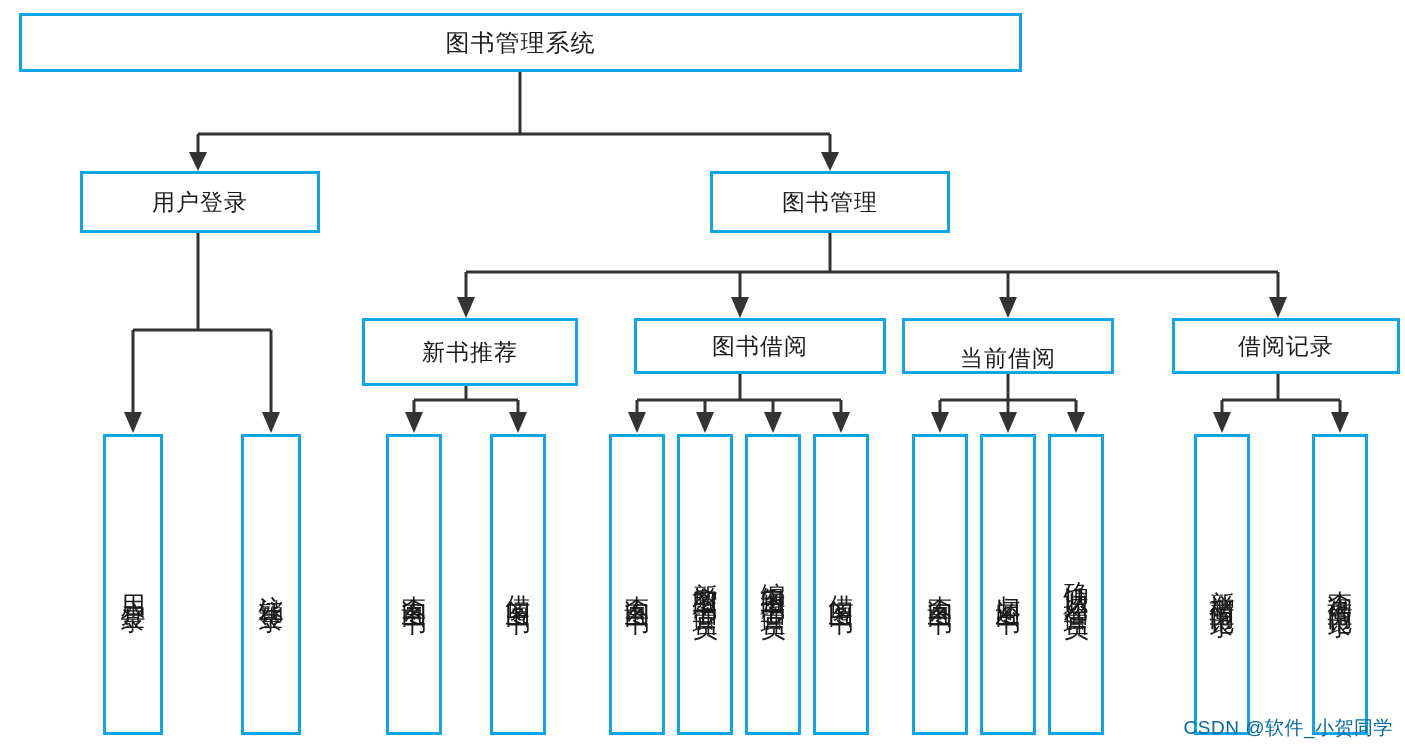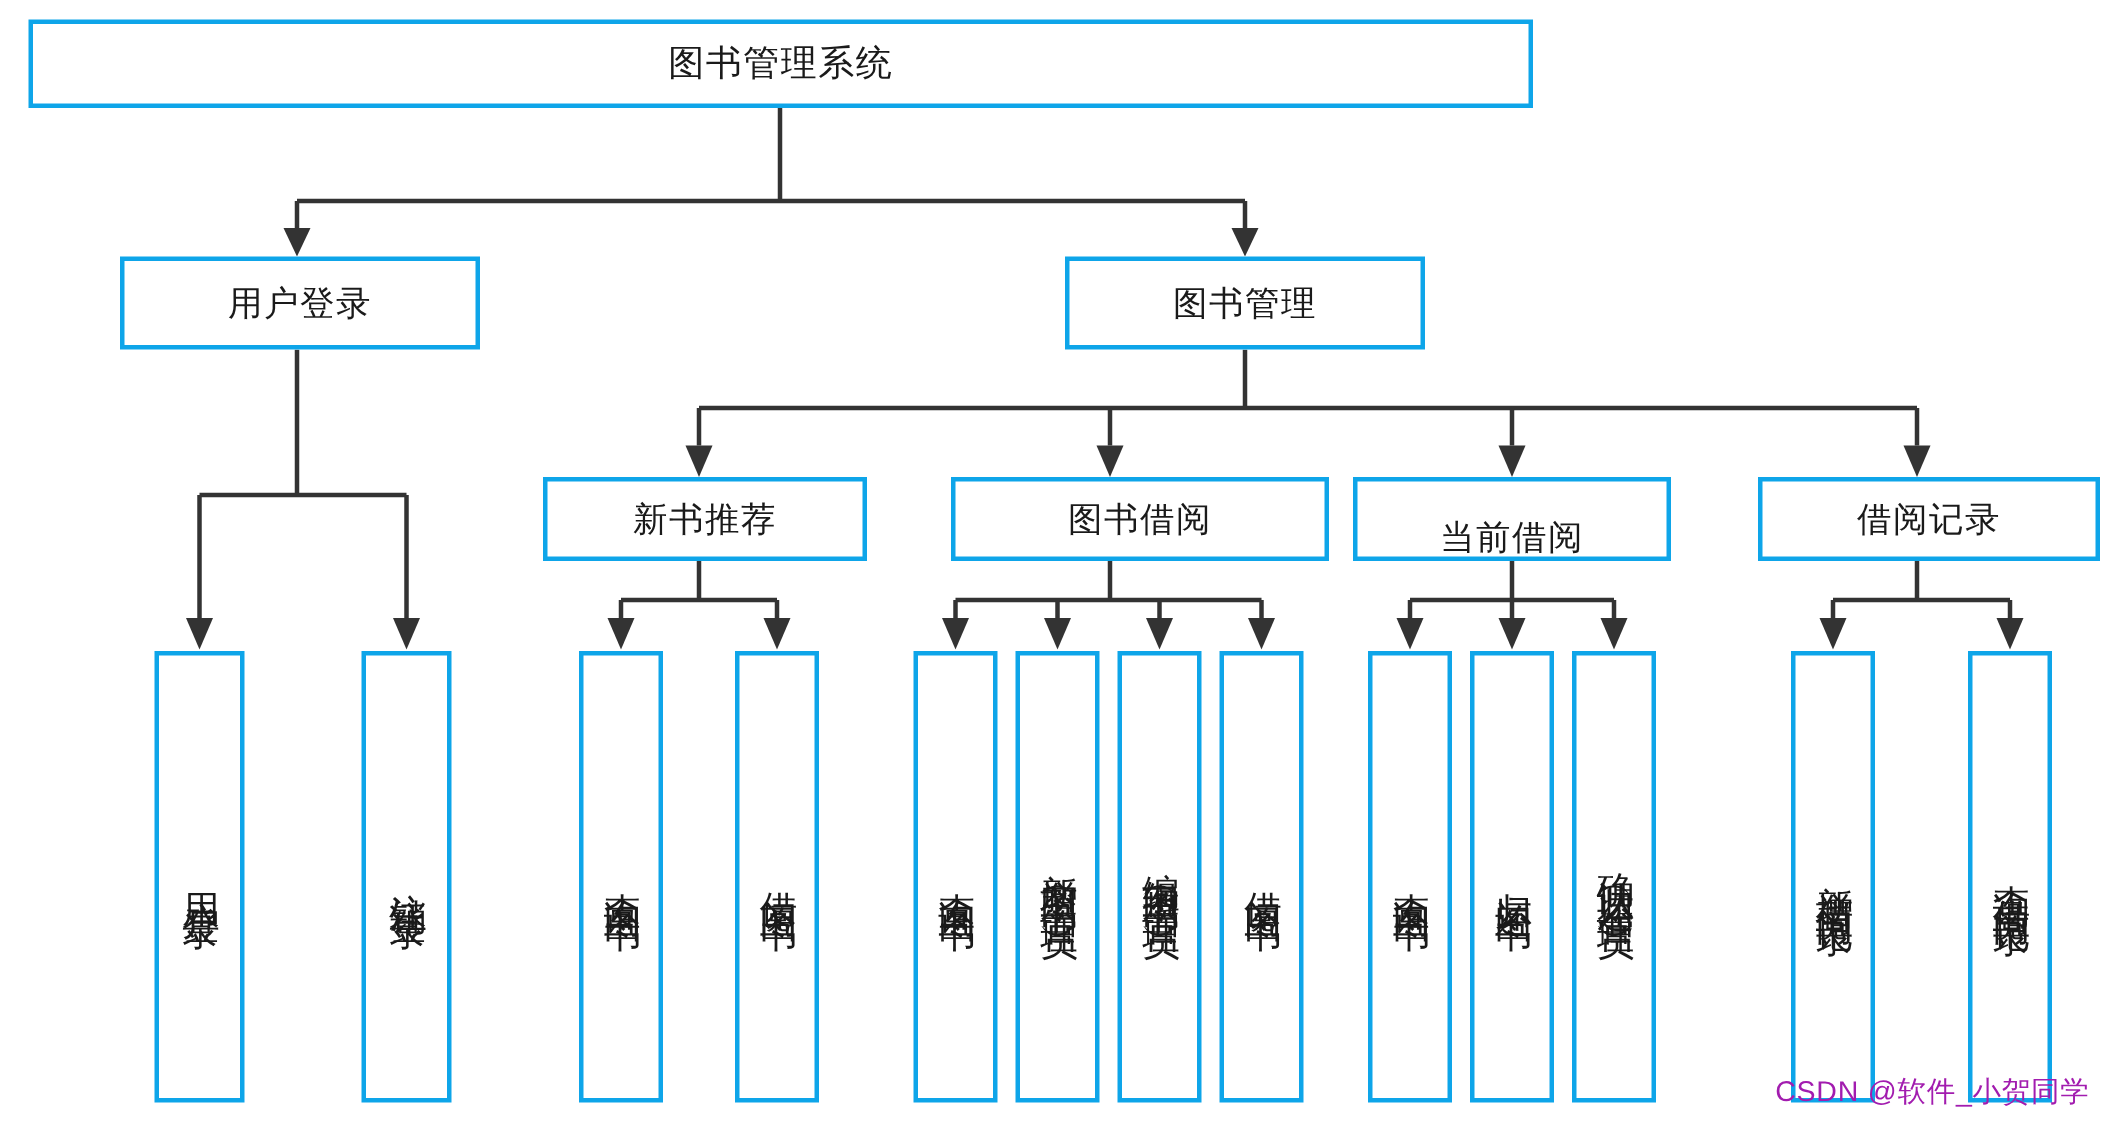--- a/index.html
+++ b/index.html
@@ -73,21 +73,21 @@
     letter-spacing: 5px;
     line-height: 1;
     white-space: nowrap;
   }
   
   #watermark {
     position: absolute;
     right: 12px;
     bottom: 6px;
     font-size: 19px;
-    color: #a21caf;
+    color: #0369a1;
     white-space: nowrap;
     z-index: 5;
     letter-spacing: 0.5px;
     text-align: right;
   }
 </style>
 </head>
 <body>
 
 <div id="canvas">
@@ -159,21 +159,21 @@
     <span class="label">图书管理系统</span>
   </div>
 
   <div class="node horiz" style="left:80px; top:171px; width:240px; height:62px;">
     <span class="label">用户登录</span>
   </div>
   <div class="node horiz" style="left:710px; top:171px; width:240px; height:62px;">
     <span class="label">图书管理</span>
   </div>
 
-  <div class="node horiz" style="left:362px; top:318px; width:216px; height:56px;">
+  <div class="node horiz" style="left:362px; top:318px; width:216px; height:68px;">
     <span class="label">新书推荐</span>
   </div>
   <div class="node horiz" style="left:634px; top:318px; width:252px; height:56px;">
     <span class="label">图书借阅</span>
   </div>
   <div class="node horiz" style="left:902px; top:318px; width:212px; height:56px;align-items:flex-end;">
     <span class="label">当前借阅</span>
   </div>
   <div class="node horiz" style="left:1172px; top:318px; width:228px; height:56px;">
     <span class="label">借阅记录</span>

